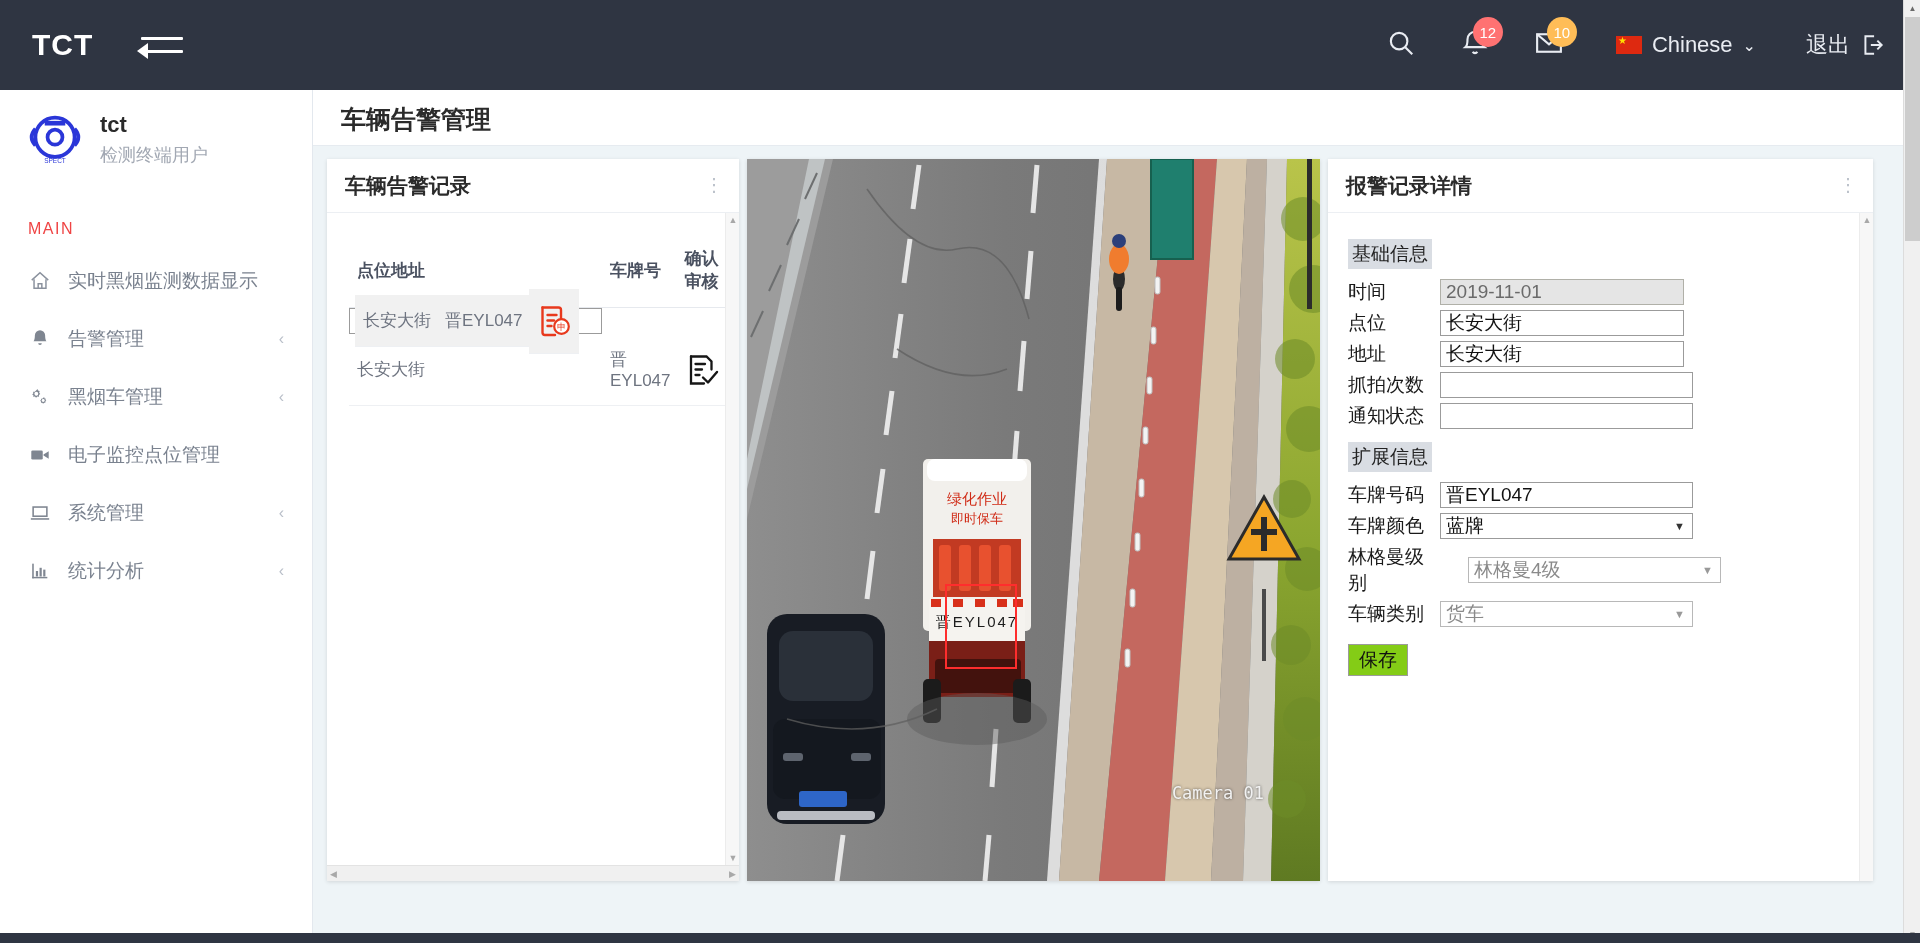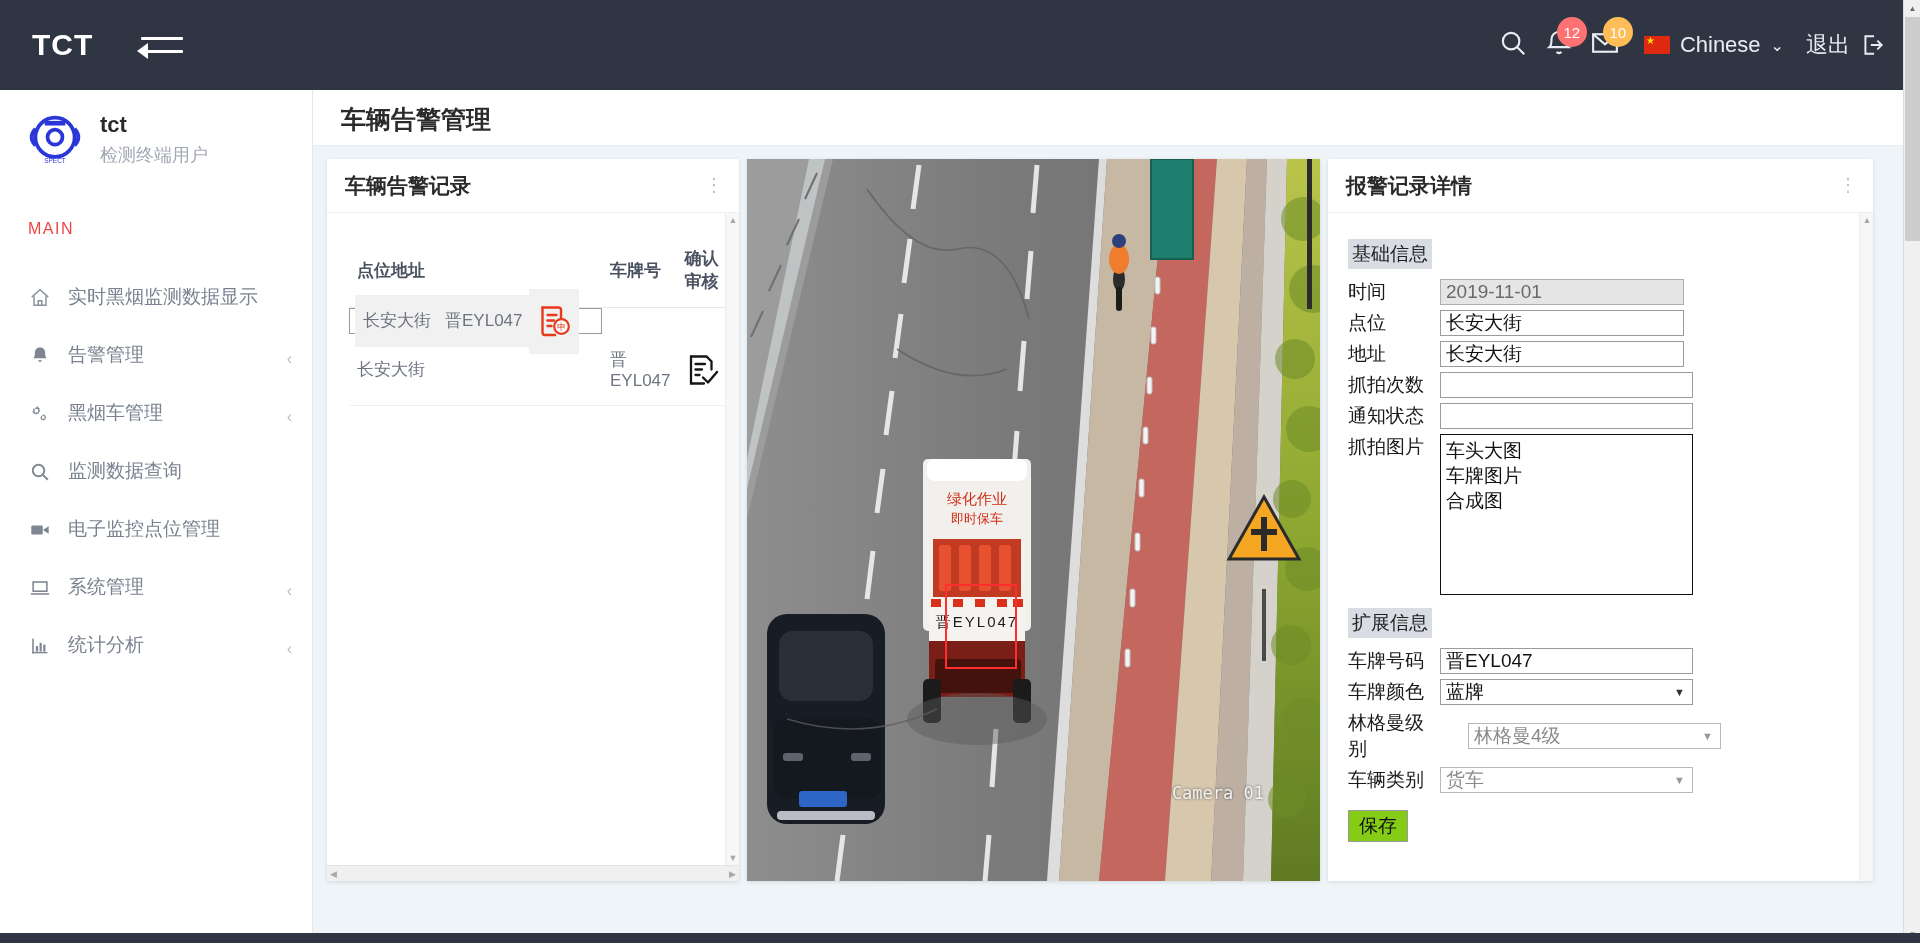--- a/index.html
+++ b/index.html
@@ -26,21 +26,21 @@
   .ham { margin-left: 38px; width: 52px; height: 30px; position: relative; cursor: pointer; }
   .ham .bar { position: absolute; left: 10px; height: 3px; background: #fff; width: 42px; border-radius: 1px;}
   .ham .b1 { top: 7px; }
   .ham .b2 { top: 20px; }
   .ham .arw {
     position: absolute; left: 6px; top: 13px; width: 0; height: 0;
     border-top: 8px solid transparent; border-bottom: 8px solid transparent;
     border-right: 11px solid #fff;
   }
   .topright {
-    margin-left: auto; display: flex; align-items: center; gap: 12px;
+    margin-left: auto; display: flex; align-items: center; gap: 40px;
     padding-right: 34px; color: #e9ecf2;
   }
   .ticon { position: relative; width: 34px; height: 34px; cursor: pointer; }
   .ticon svg { display:block; width: 30px; height: 30px; }
   .badge {
     position: absolute; top: -11px; left: 13px;
     min-width: 30px; height: 30px; border-radius: 50%;
     font-size: 15px; color: #fff; display: flex;
     align-items: center; justify-content: center; font-weight: 500;
     padding: 0 4px;
@@ -68,22 +68,22 @@
   }
   .logo-row { display: flex; align-items: center; padding: 22px 0 0 22px; gap: 12px; }
   .logo-mark { width: 66px; height: 56px; flex: none; }
   .logo-txt .l1 { font-size: 22px; font-weight: bold; color: #2b2b2b; line-height: 1.1;}
   .logo-txt .l2 { font-size: 18px; color: #a2a8b3; margin-top: 6px;}
   .sec-label {
     color: #ef4444; font-size: 16px; letter-spacing: 1.5px;
     margin: 52px 0 14px 28px;
   }
   .nav-item {
-    display: flex; align-items: flex-end; height: 58px;
-    padding: 0 20px 0 28px; cursor: pointer; color: #7a828f;
+    display: flex; align-items: center; height: 58px;
+    padding: 0 28px 0 28px; cursor: pointer; color: #7a828f;
     font-size: 19px; gap: 16px;
   }
   .nav-ico { width: 24px; height: 24px; flex: none; display:flex; align-items:center; justify-content:center;}
   .nav-ico svg { width: 22px; height: 22px; display: block; }
   .nav-label { flex: 1; white-space: nowrap; }
   .nav-caret { color: #b9bfc9; font-size: 16px; }
 
   
   .main {
     position: absolute; left: 313px; top: 94px;
@@ -310,30 +310,20 @@
           <path d="M9.3 3.2l.5 1.8 1.8.5-.5 1.8 1.2 1.4-1.5 1.1.1 1.9-1.9-.2-1.3 1.4-1.2-1.5-1.9.2.2-1.9L3.3 9.4l1.4-1.3-.2-1.9 1.9.2L7.7 4.9z"></path>
           <circle cx="8" cy="8.4" r="2.1" fill="#fff"></circle>
           <path d="M16.6 12.2l.4 1.3 1.4.4-.4 1.3.9 1-1.1.8v1.4l-1.4-.1-1 1.1-.9-1.1-1.4.1.1-1.4-1.1-.9 1.1-.9-.1-1.4 1.4.1 1-1.1z"></path>
           <circle cx="15.5" cy="15.9" r="1.6" fill="#fff"></circle>
         </svg>
       </span>
       <span class="nav-label">黑烟车管理</span>
       <span class="nav-caret">‹</span>
     </div>
 
-    <div class="nav-item">
-      <span class="nav-ico">
-        <svg viewBox="0 0 24 24" fill="none" stroke="#7f8691" stroke-width="2.1">
-          <circle cx="10.4" cy="10.4" r="6.3"></circle>
-            <line x1="15.2" y1="15.2" x2="20.5" y2="20.5"></line>
-        </svg>
-      </span>
-      <span class="nav-label">监测数据查询</span>
-      <span class="nav-caret"></span>
-    </div>
 
     <div class="nav-item">
       <span class="nav-ico">
         <svg viewBox="0 0 24 24" fill="#7f8691">
           <rect x="2.5" y="7" width="12.5" height="10" rx="1.4"></rect>
           <path d="M15.8 11.4 21.5 7.8v8.4l-5.7-3.6z"></path>
         </svg>
       </span>
       <span class="nav-label">电子监控点位管理</span>
       <span class="nav-caret"></span>
@@ -609,28 +599,20 @@
           <div class="frow">
             <div class="flabel">抓拍次数</div>
             <input class="finput w-c" type="text" value="" style="">
           </div>
 
           <div class="frow">
             <div class="flabel">通知状态</div>
             <input class="finput w-c" type="text" value="" style="">
           </div>
 
-          <div class="frow top">
-            <div class="flabel">抓拍图片</div>
-            <div class="listbox">
-              <div>车头大图</div>
-              <div>车牌图片</div>
-              <div>合成图</div>
-            </div>
-          </div>
 
           <div class="sec-chip" style="margin-top:8px">扩展信息</div>
 
           <div class="frow">
             <div class="flabel">车牌号码</div>
             <input class="finput w-c" type="text" value="晋EYL047" style="">
           </div>
 
           <div class="frow">
             <div class="flabel">车牌颜色</div>

